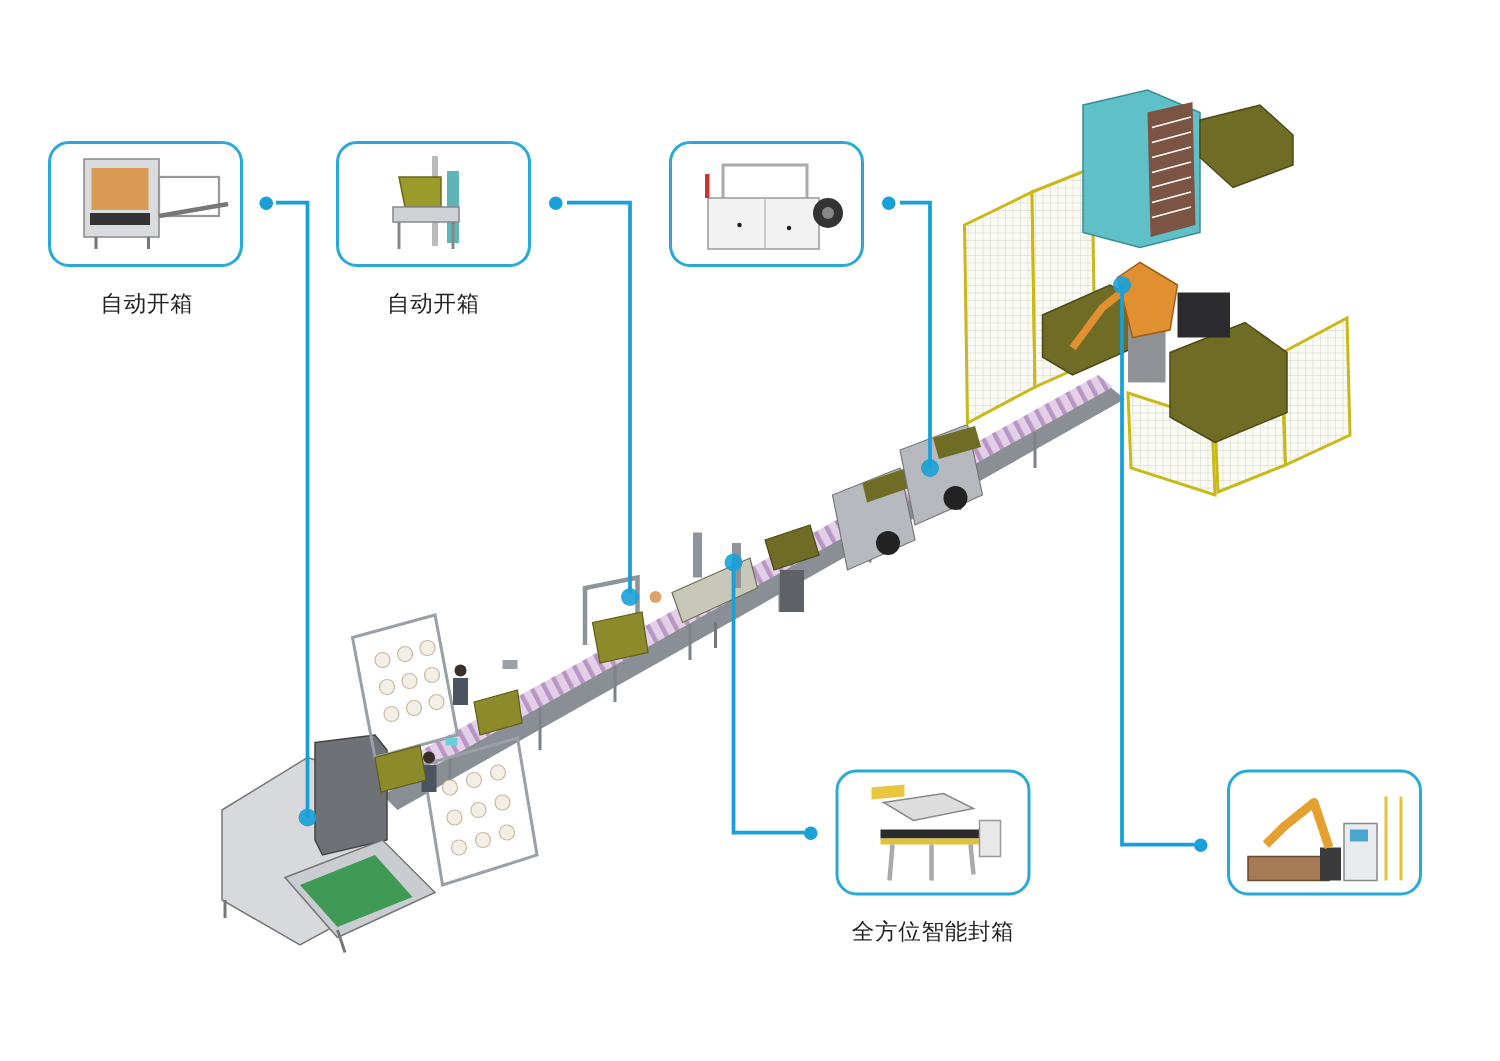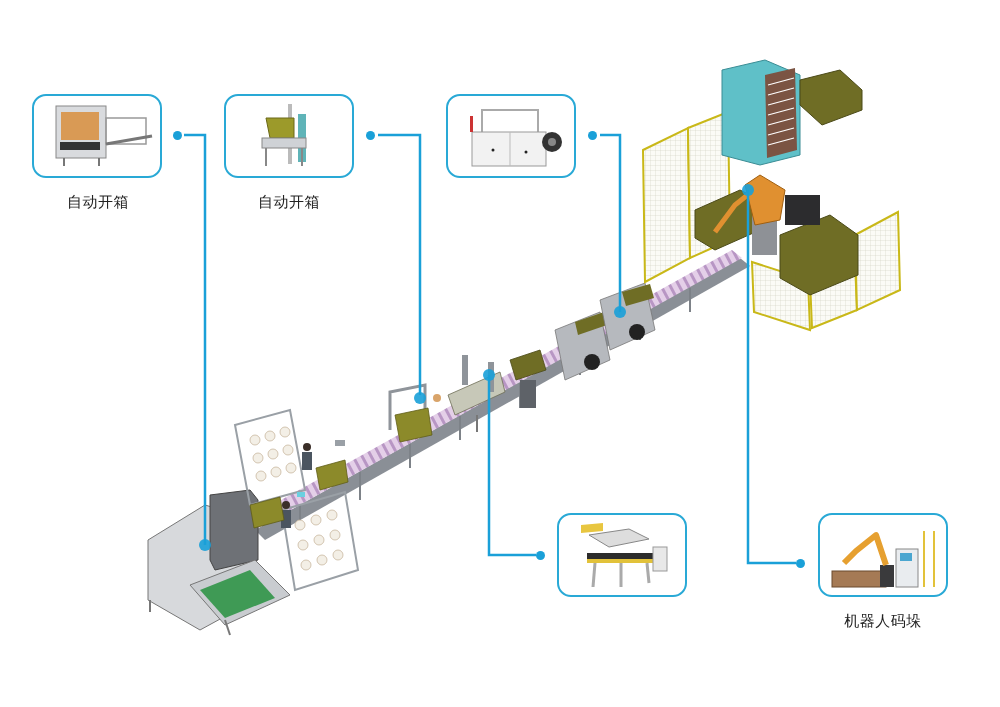--- a/index.html
+++ b/index.html
@@ -218,27 +218,27 @@
       <polygon points="22,10 44,8 44,16 22,18" fill="#e8c640"></polygon>
       <polygon points="30,20 70,14 90,24 50,32" fill="#ddd" stroke="#888"></polygon>
       <rect x="28" y="38" width="66" height="6" fill="#2c2c2c"></rect>
       <rect x="28" y="44" width="66" height="4" fill="#e2c23a"></rect>
       <rect x="94" y="32" width="14" height="24" fill="#e8e8e8" stroke="#999"></rect>
       <line x1="36" y1="48" x2="34" y2="72" stroke="#aaa" stroke-width="3"></line>
       <line x1="62" y1="48" x2="62" y2="72" stroke="#aaa" stroke-width="3"></line>
       <line x1="88" y1="48" x2="90" y2="68" stroke="#aaa" stroke-width="3"></line>
     </svg>
   </div>
+  <div class="label" style="left:542px;top:612px">全方位智能封箱</div>
 
   <div class="callout" style="left:818px;top:513px">
     <svg viewBox="0 0 126 80">
       <rect x="12" y="56" width="54" height="16" fill="#a57a55" stroke="#6b4a2e"></rect>
       <rect x="60" y="50" width="14" height="22" fill="#3a3a3c"></rect>
       <polyline points="66,50 56,20 36,36 24,48" fill="none" stroke="#e6a030" stroke-width="6" stroke-linejoin="round"></polyline>
       <rect x="76" y="34" width="22" height="38" fill="#e9ecef" stroke="#888"></rect>
       <rect x="80" y="38" width="12" height="8" fill="#4aa6d0"></rect>
       <line x1="104" y1="16" x2="104" y2="72" stroke="#e2c23a" stroke-width="2"></line>
       <line x1="114" y1="16" x2="114" y2="72" stroke="#e2c23a" stroke-width="2"></line>
     </svg>
   </div>
-  <div class="label" style="left:803px;top:612px">机器人码垛</div>
 
 </div>
 
 </body></html>

